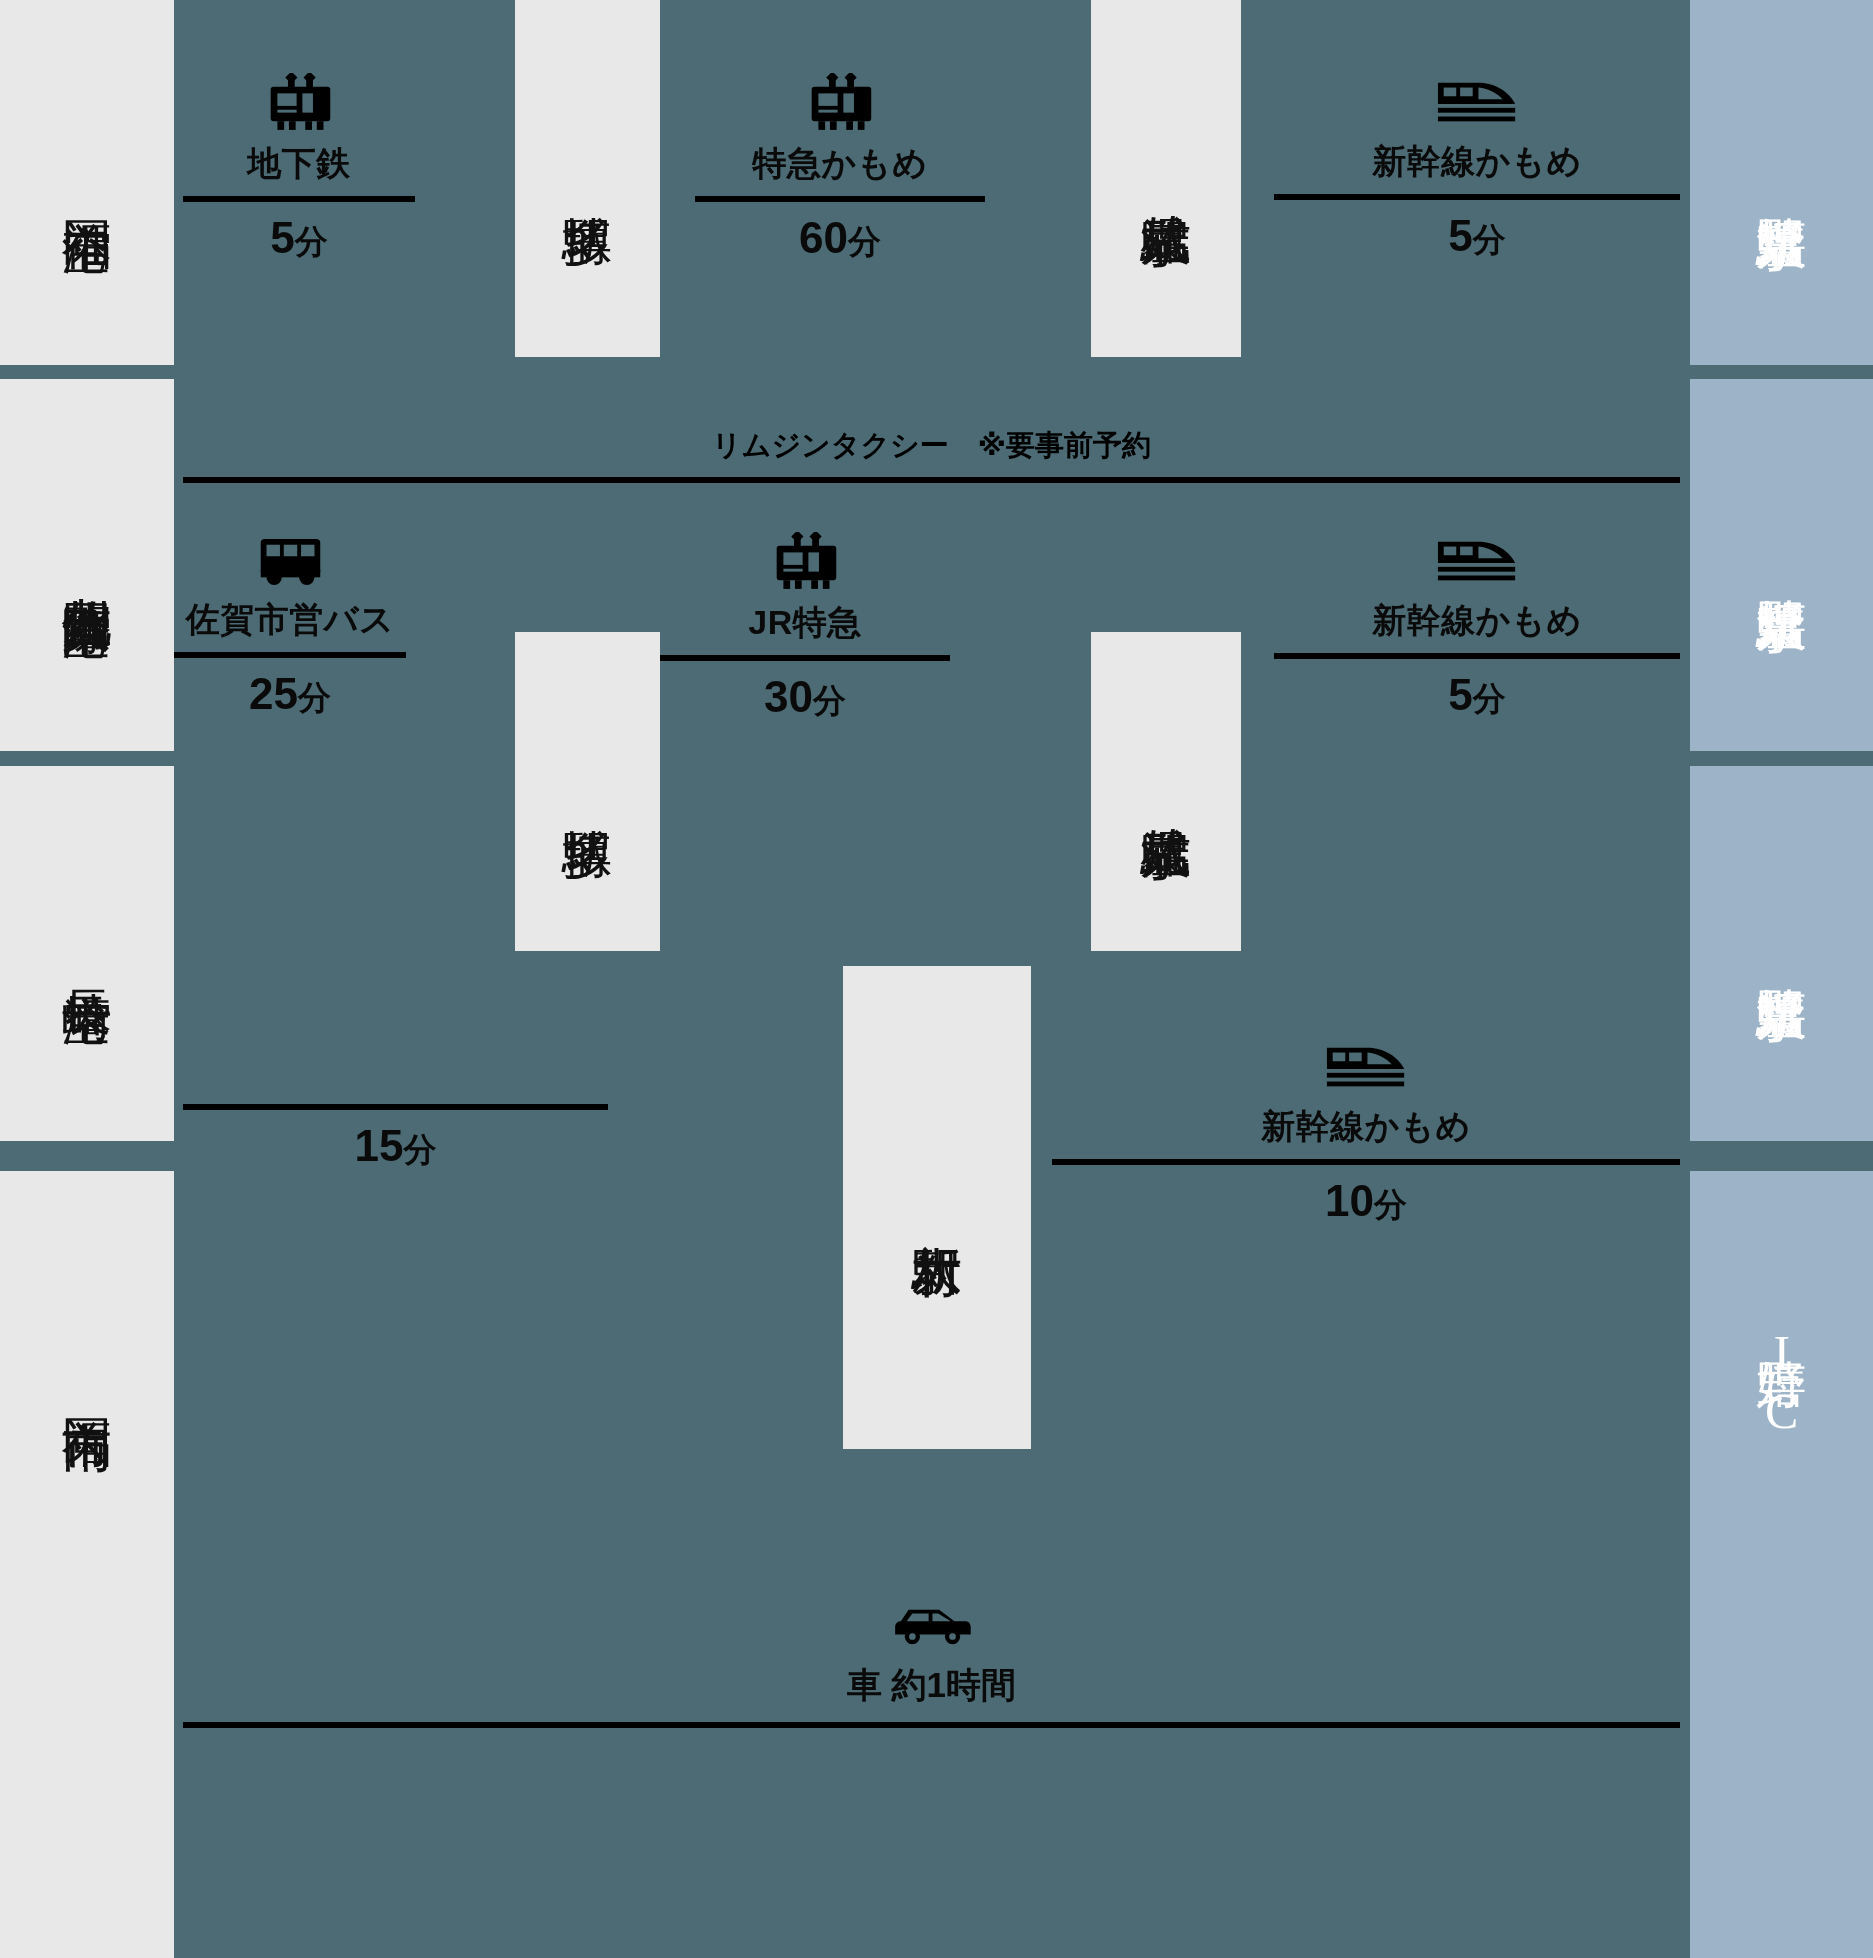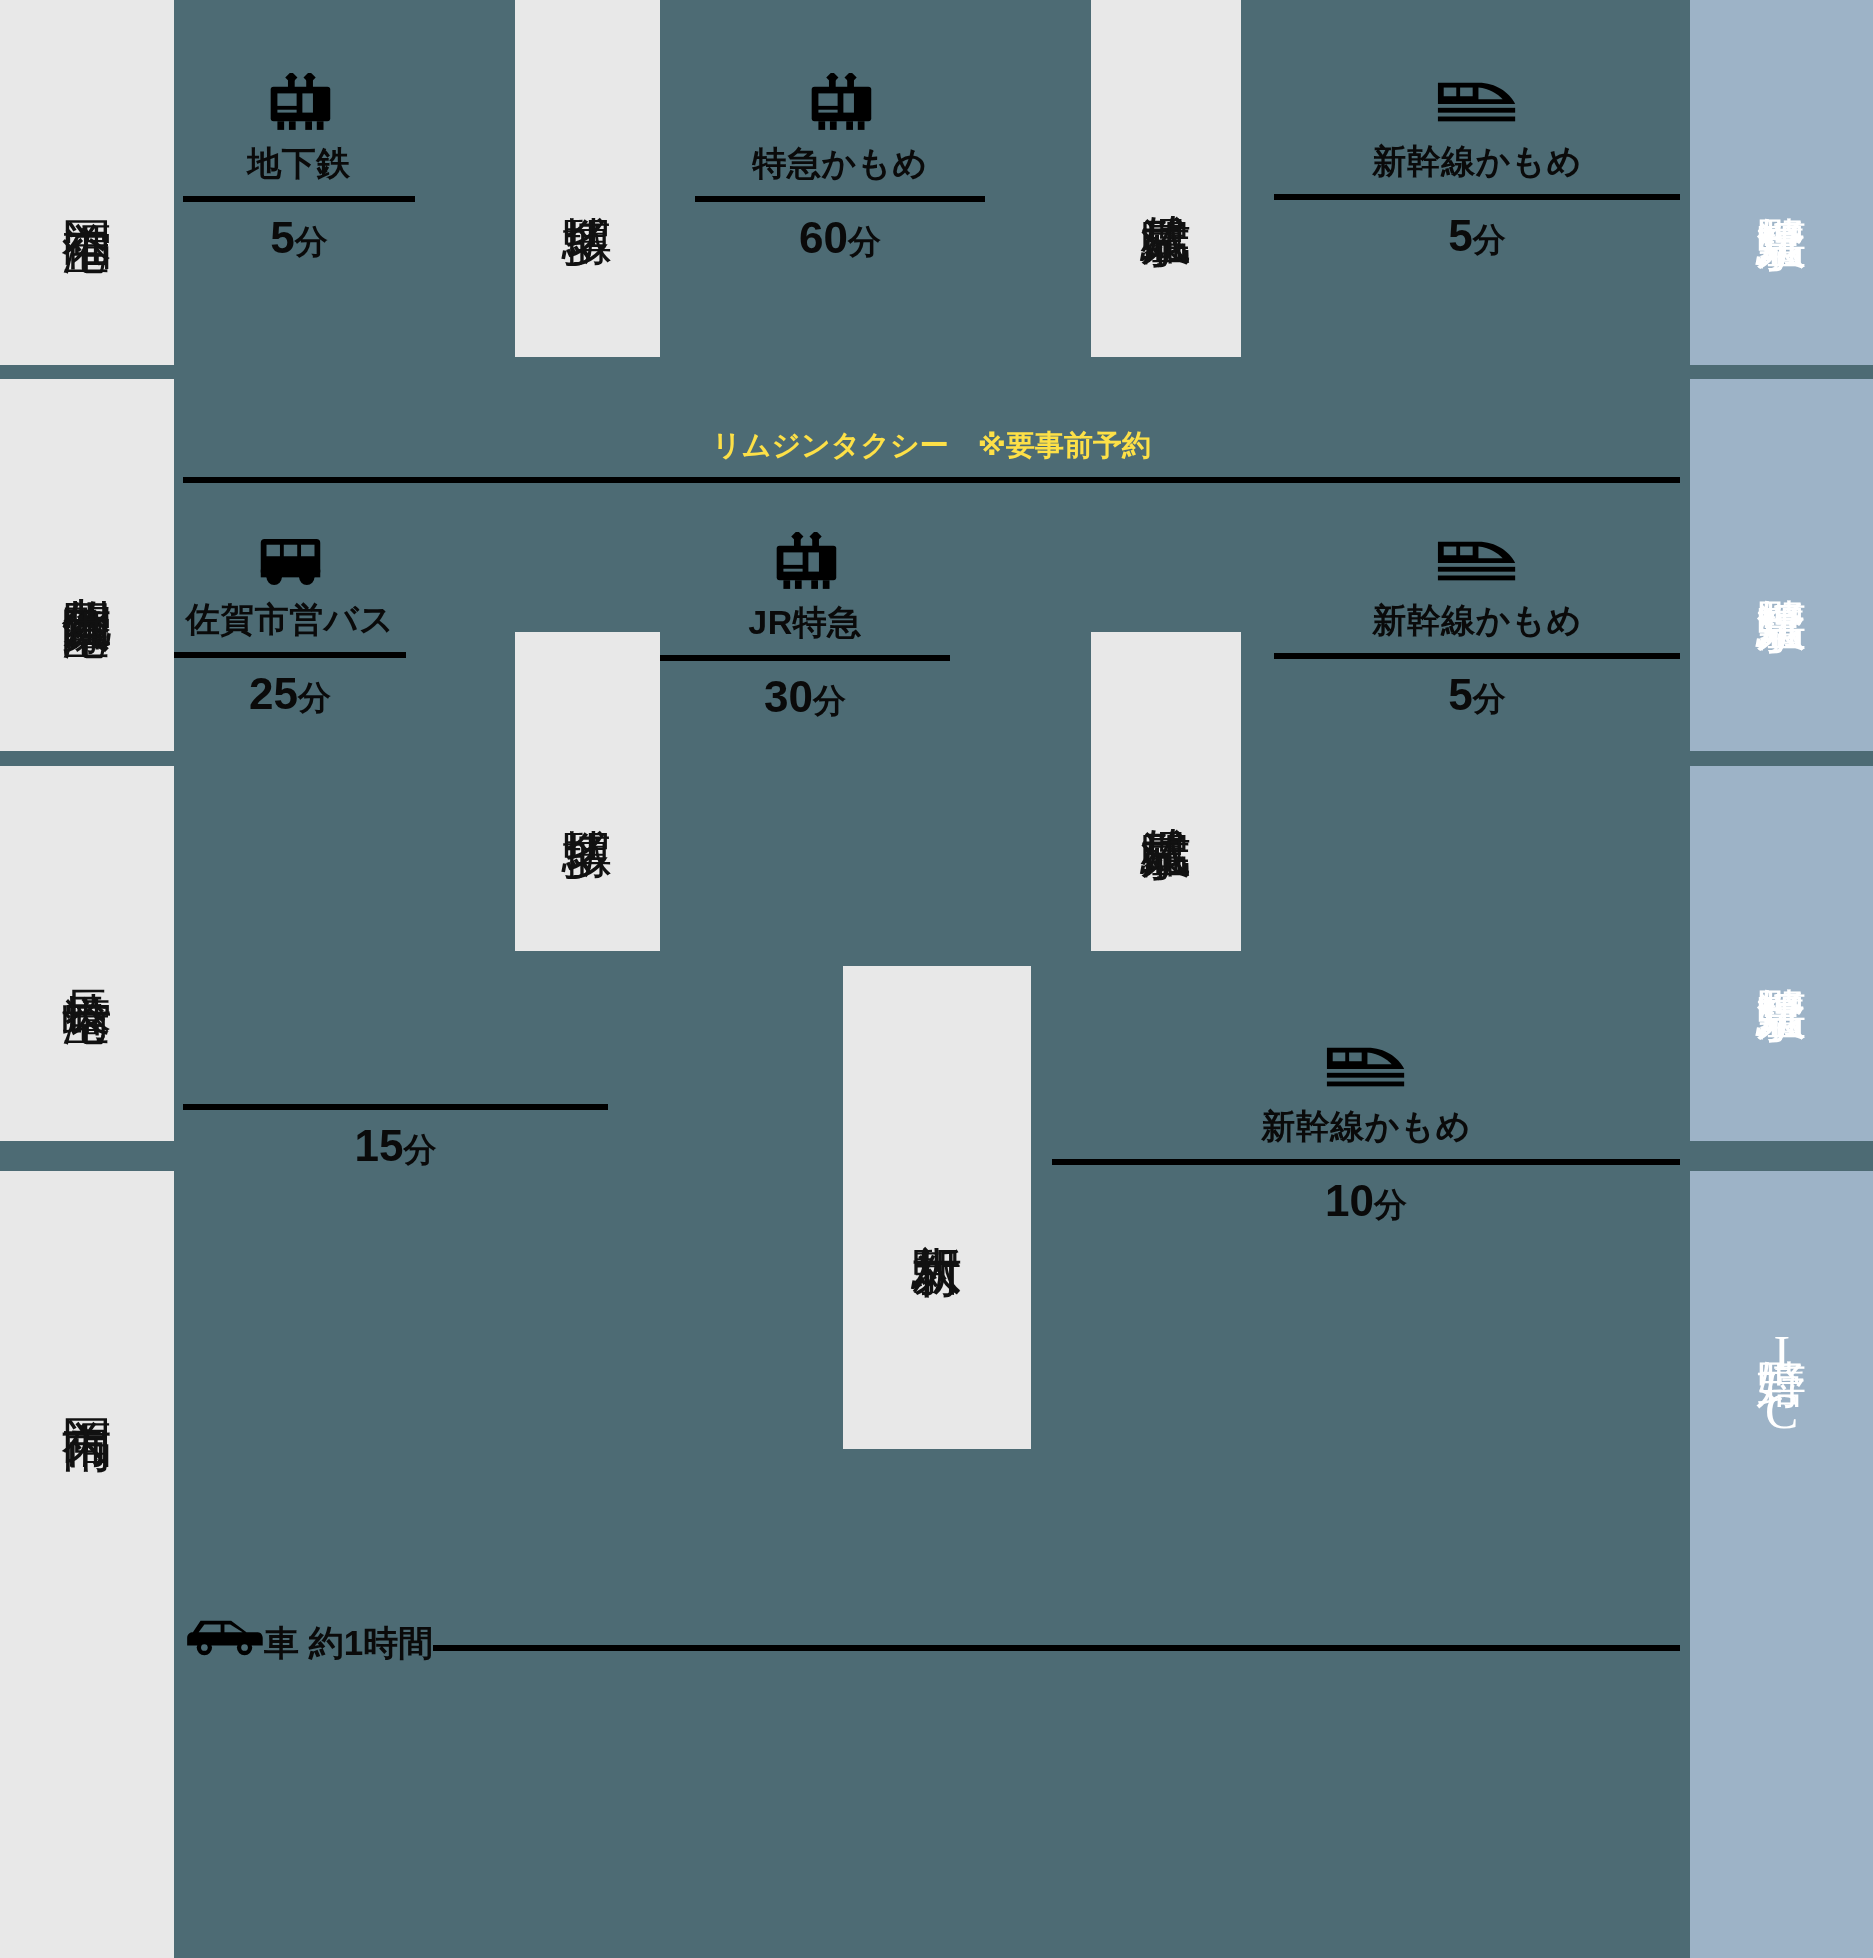--- a/index.html
+++ b/index.html
@@ -36,25 +36,25 @@
   }
   .seg-rule{width:100%;height:5.8px;background:#000;margin:9.7px 0 0 0;}
   .seg-time{
     font-weight:bold;color:#0a0a0a;white-space:nowrap;text-align:center;
     font-size:44px;margin-top:11px;letter-spacing:0px;
   }
   .seg-time .unit{font-size:33px;}
 
   
   .band{position:absolute;display:flex;flex-direction:column;align-items:center;justify-content:flex-end;}
-  .band-label{font-weight:bold;color:#fde047;font-size:29px;white-space:nowrap;}
+  .band-label{font-weight:bold;color:#000000;font-size:29px;white-space:nowrap;}
   .band-rule{width:100%;height:5.8px;background:#000;margin-top:11.6px;}
 
   
-  .carrow{position:absolute;display:flex;flex-direction:row;align-items:center;justify-content:flex-end;}
+  .carrow{position:absolute;display:flex;flex-direction:column;align-items:center;justify-content:flex-end;}
   .car-label{font-weight:bold;color:#0a0a0a;font-size:35px;white-space:nowrap;margin-top:5.8px;}
   .car-rule{width:100%;height:5.8px;background:#000;margin-top:13.5px;}
 
   svg{display:block;}
 </style>
 </head>
 <body>
 
 <div class="canvas">
 

